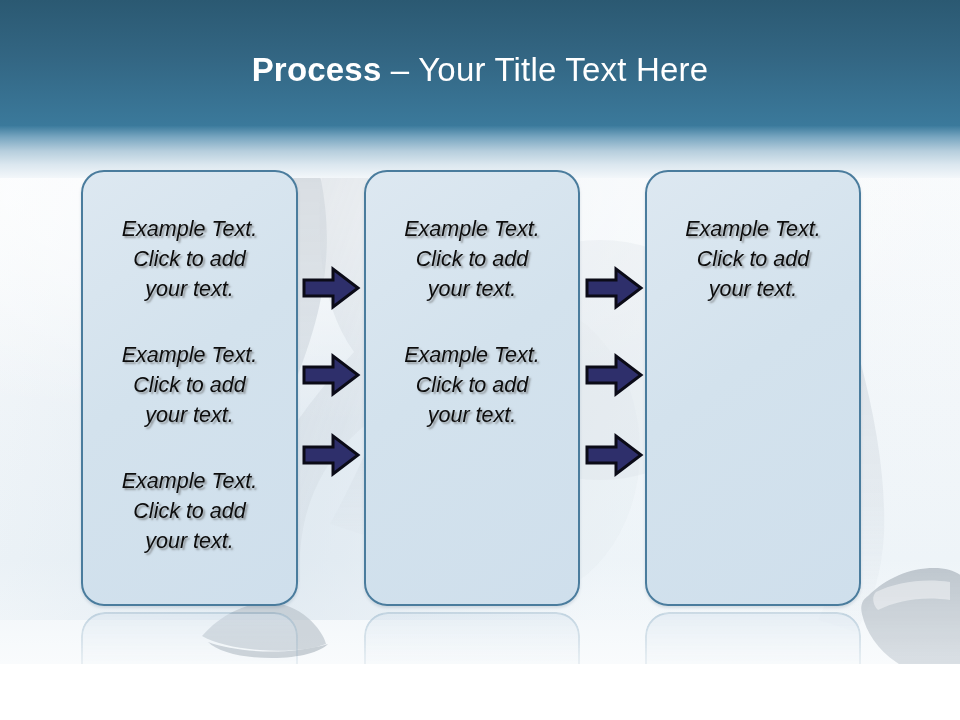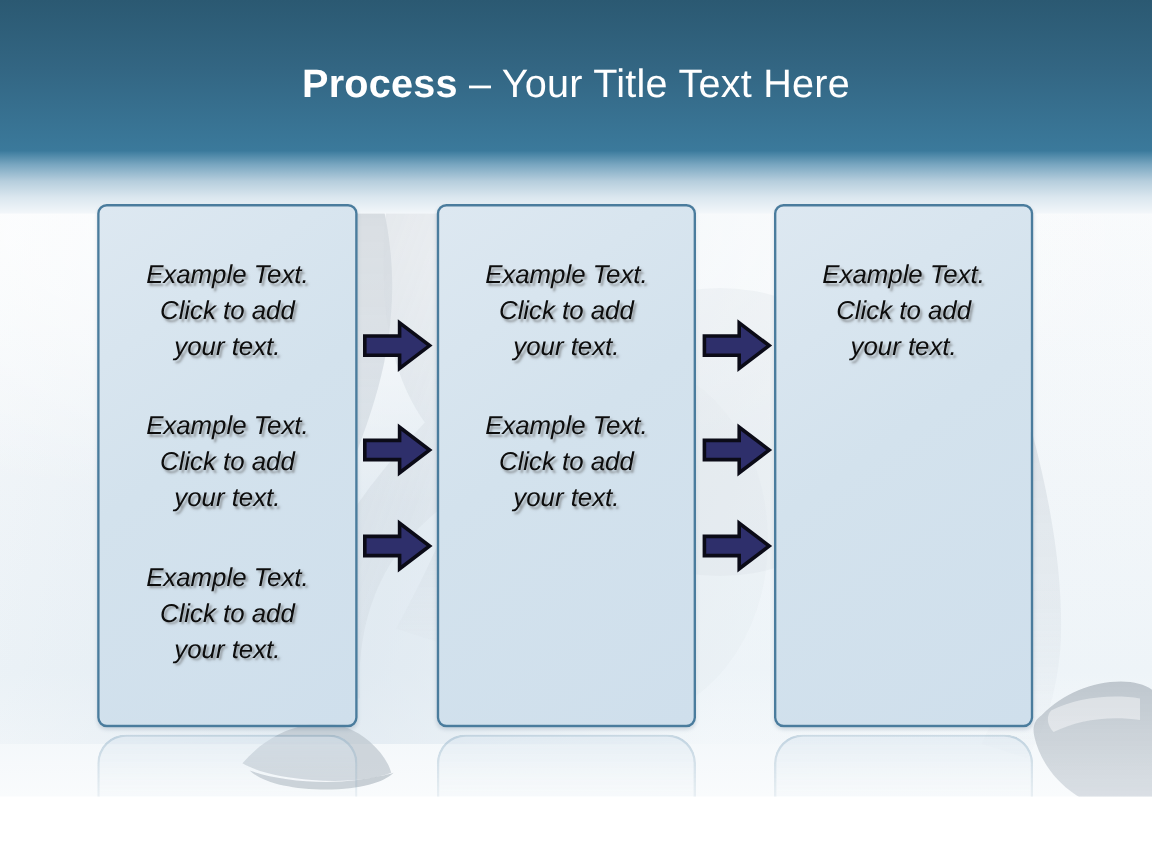--- a/index.html
+++ b/index.html
@@ -79,21 +79,21 @@
   }
   .title .strong { font-weight: bold; }
   .title .dash { font-weight: normal; }
   .title .rest { font-weight: normal; }
 
   
   .box {
     position: absolute;
     box-sizing: border-box;
     border: 2px solid #4a7c9d;
-    border-radius: 8px;
+    border-radius: 23px;
     background: linear-gradient(145deg, #dde8f1 0%, #d3e2ed 45%, #cfdfec 100%);
     box-shadow: 0 2px 3px rgba(70,100,125,0.18);
   }
   .box-text {
     position: absolute;
     left: 0; right: 0;
     text-align: center;
     font-style: italic;
     font-size: 21.5px;
     line-height: 30px;

